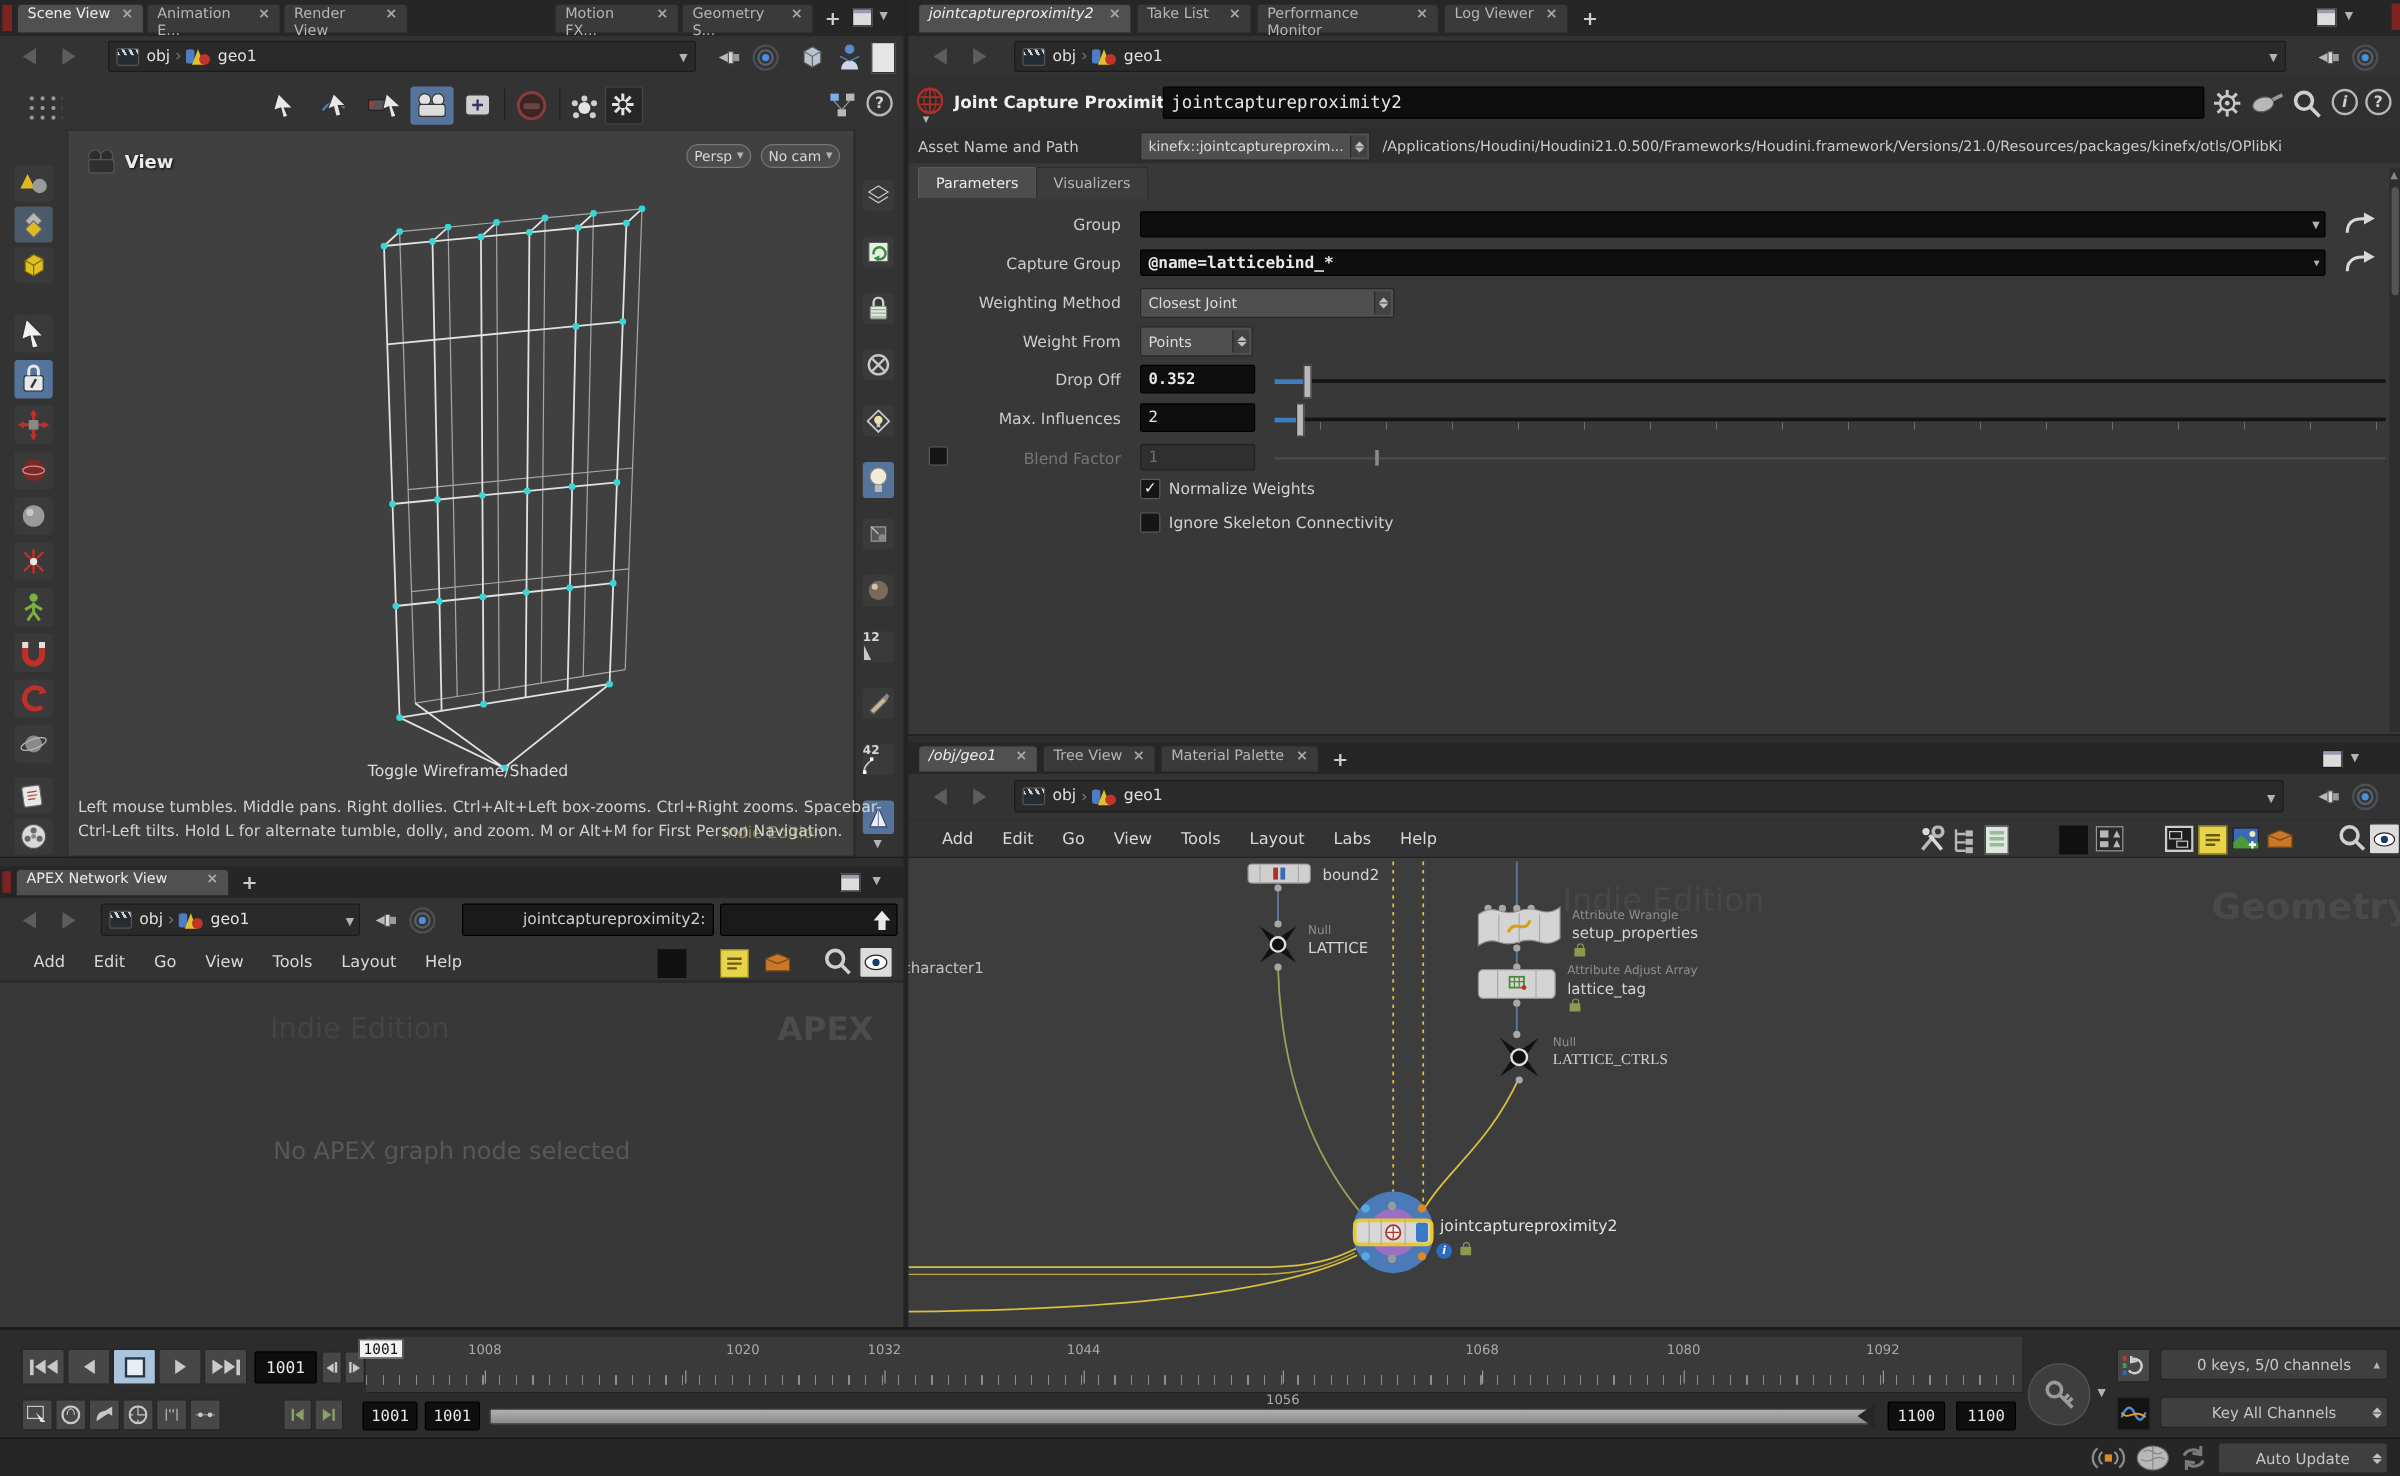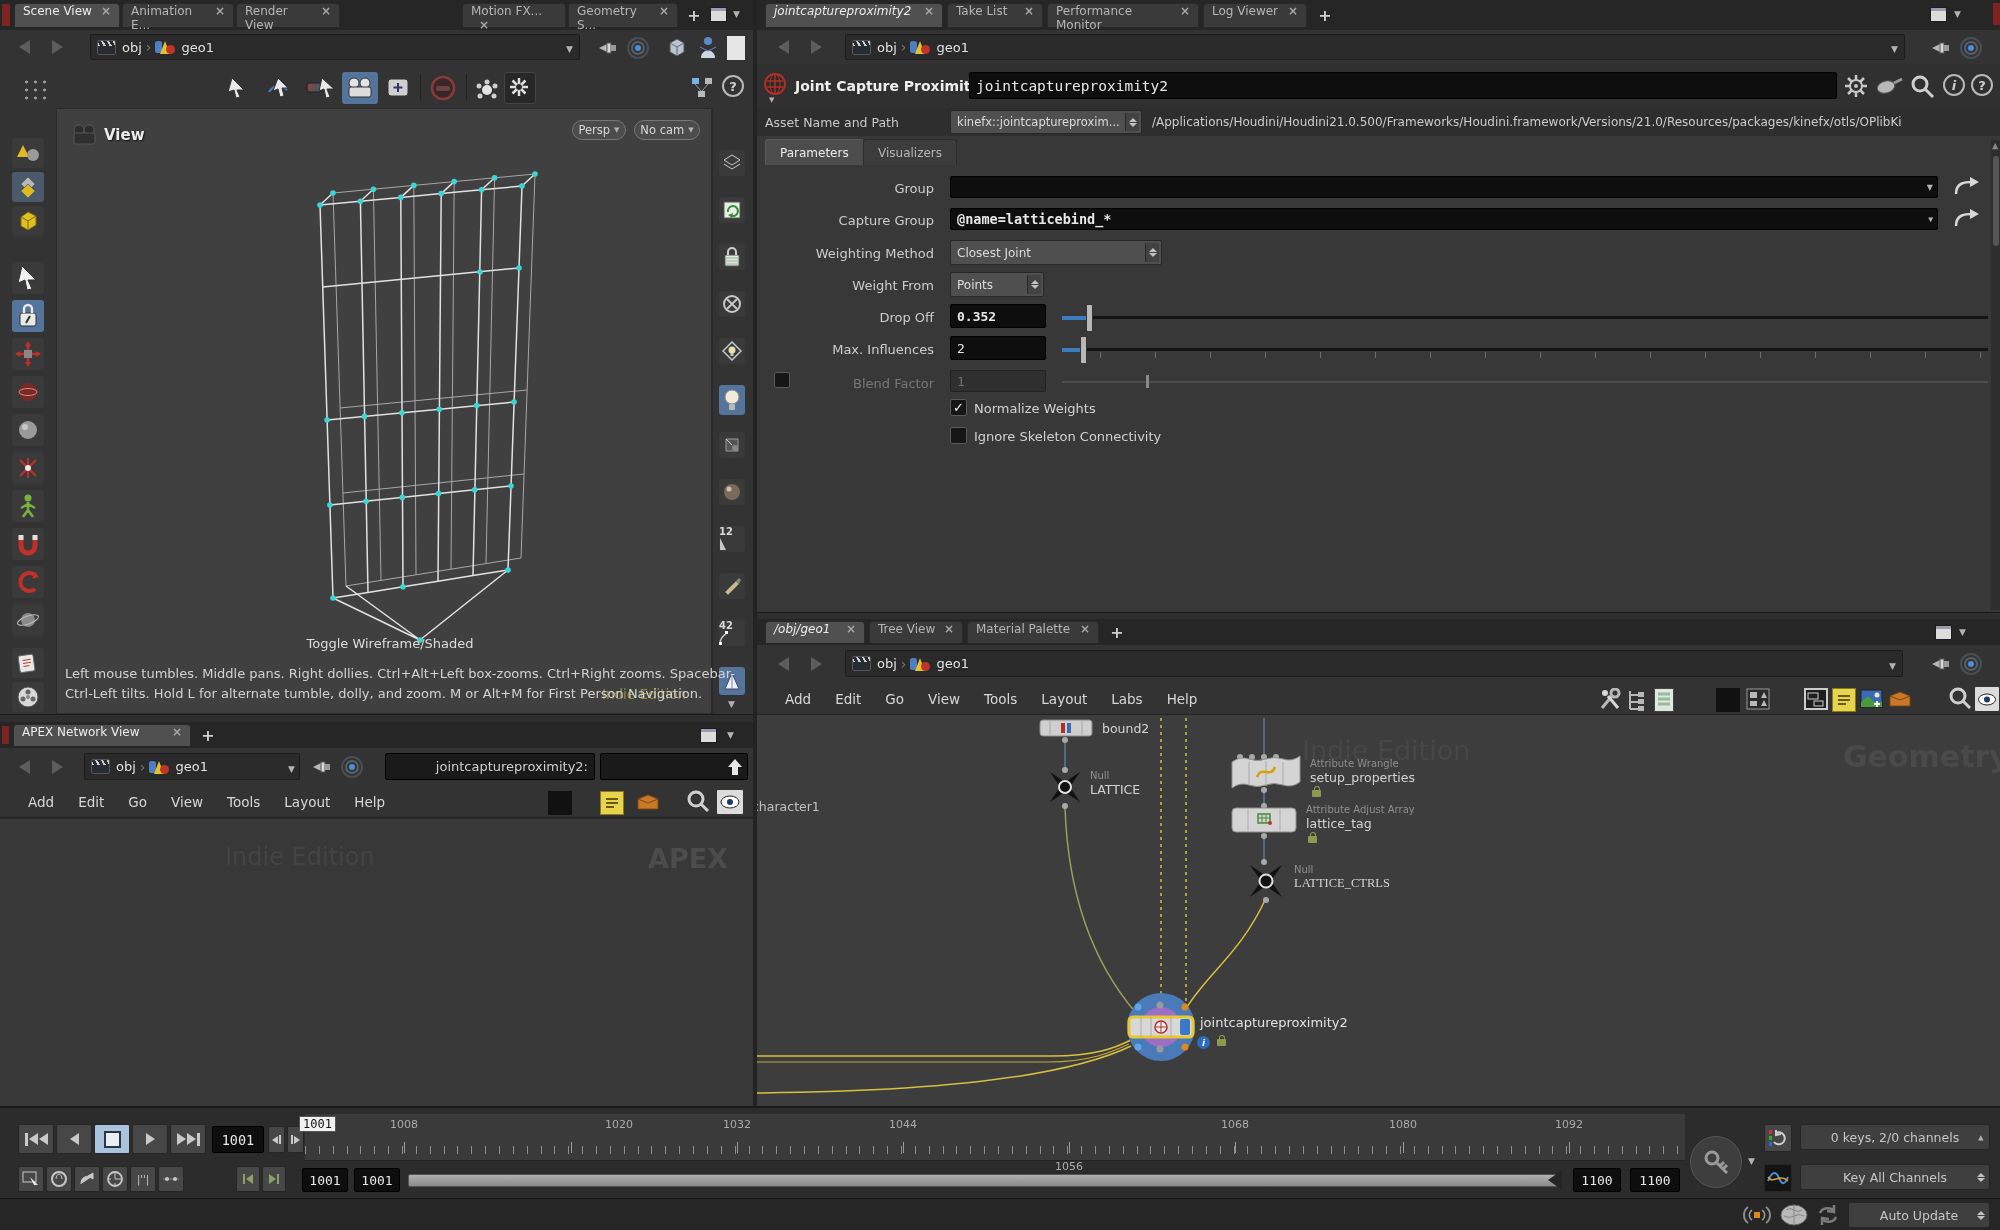--- a/index.html
+++ b/index.html
@@ -90,21 +90,21 @@
         <span class="x">×</span>
       </div>
     <div class="tab" style="left:236px;width:104px;">
         <span>Render View</span>
         <span class="x">×</span>
       </div>
     <div class="tab" style="left:342px;width:118px;margin-top:28px;">
         <span>Composite V...</span>
         <span class="x">×</span>
       </div>
-    <div class="tab" style="left:462px;width:104px;flex-direction:column;">
+    <div class="tab" style="left:462px;width:104px;">
         <span>Motion FX...</span>
         <span class="x">×</span>
       </div>
     <div class="tab" style="left:568px;width:110px;">
         <span>Geometry S...</span>
         <span class="x">×</span>
       </div>
     <div class="addtab" style="left:684px;">+</div>
     <div class="winsq" style="left:710px;"></div>
     <div class="downtri" style="left:733px;top:9px;">▼</div>
@@ -546,20 +546,21 @@
     </svg>
   <div class="ic" style="left:716px;top:789px;width:26px;height:24px;background:#dcdcdc;border:1px solid #333;border-radius:2px;">
     <svg width="20" height="14">
         <ellipse cx="10" cy="7" rx="9" ry="6" fill="#fff" stroke="#222"></ellipse>
         <circle cx="10" cy="7" r="3" fill="#1a3a6a"></circle>
       </svg>
   </div>
   <div class="abs" style="left:0;top:818px;width:753px;height:288px;background:#383838;border-top:1px solid #2a2a2a;">
     <div class="wm" style="left:225px;top:24px;font-size:24px;color:#444;">Indie Edition</div>
     <div class="wm" style="left:648px;top:24px;font-size:27px;font-weight:bold;color:#4c4c4c;">APEX</div>
+    <div class="wm" style="left:0;top:128px;width:753px;text-align:center;font-size:20px;color:#585858;">No APEX graph node selected</div>
   </div>
 
   <div class="abs" style="left:753px;top:0;width:4px;height:1106px;background:#232323;"></div>
 
   <div class="abs tabbar" style="left:757px;top:0;width:1243px;height:30px;">
     <div class="tab active" style="left:8px;width:178px;font-style:italic;">
         <span>jointcaptureproximity2</span>
         <span class="x" style="font-style:normal;">×</span>
       </div>
     <div class="tab" style="left:190px;width:96px;">
@@ -1082,21 +1083,21 @@
     <div class="downtri" style="left:1748px;top:48px;">▼</div>
     <div class="tbtn" style="left:1764px;top:16px;width:28px;height:28px;">
         <svg width="20" height="20">
           <rect x="1" y="2" width="3" height="4" fill="#c33"></rect>
           <rect x="1" y="8" width="3" height="4" fill="#3a3"></rect>
           <rect x="1" y="14" width="3" height="4" fill="#36c"></rect>
           <path d="M8 5 a6 6 0 1 1 -2 9 M8 2 L8 7 L13 6" stroke="#cfcfcf" stroke-width="2" fill="none"></path>
         </svg>
       </div>
     <div class="keyfield" style="left:1800px;top:16px;width:190px;">
-        <span>0 keys, 2/0 channels</span>
+        <span>0 keys, 5/0 channels</span>
         <span class="downtri" style="right:6px;top:9px;position:absolute;transform:rotate(180deg);font-size:7px;">▼</span>
       </div>
     <div class="tbtn" style="left:1764px;top:56px;width:28px;height:28px;background:#141414;">
         <svg width="22" height="18">
           <path d="M1 12 C5 2 9 2 12 9 S18 16 21 8" fill="none" stroke="#4a90d8" stroke-width="2"></path>
           <path d="M1 8 C6 16 12 4 21 12" fill="none" stroke="#e0a030" stroke-width="1.5"></path>
         </svg>
       </div>
     <div class="keyfield" style="left:1800px;top:56px;width:190px;">
         <span>Key All Channels</span>

